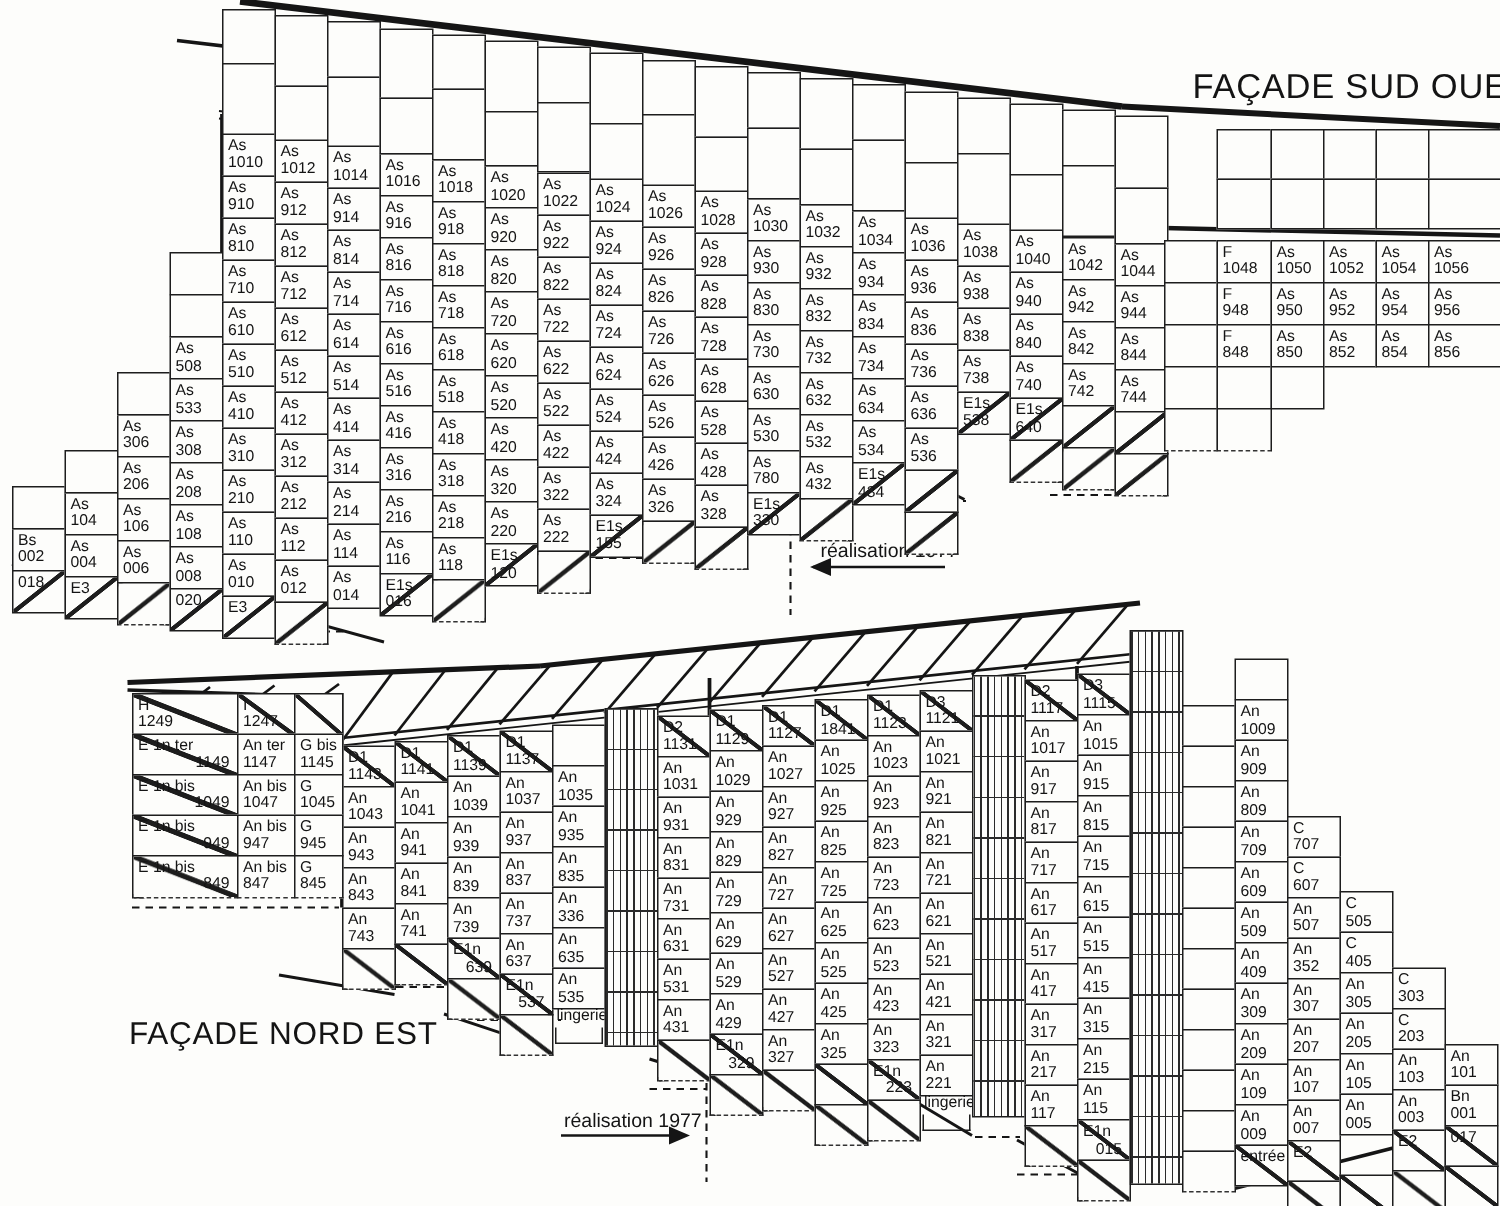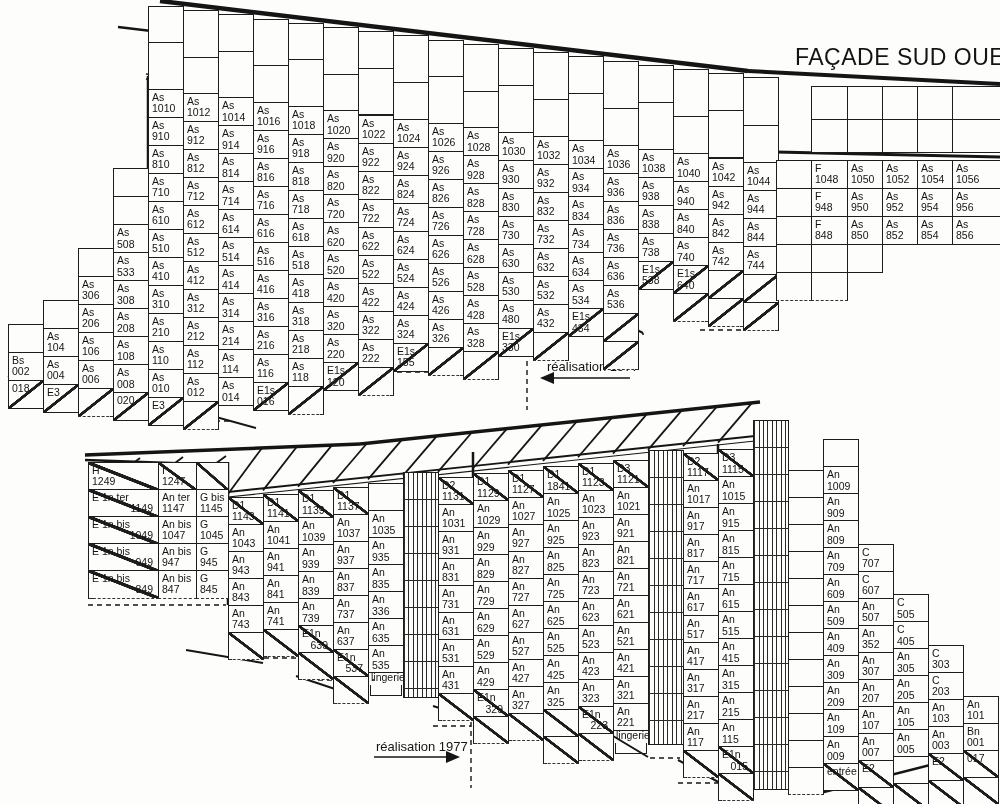--- a/index.html
+++ b/index.html
@@ -99,20 +99,21 @@
       <line x1="540" y1="735" x2="576" y2="735" stroke="#151515" stroke-width="1.4" stroke-dasharray="5 4"></line>
       <line x1="650" y1="758" x2="680" y2="758" stroke="#151515" stroke-width="1.4" stroke-dasharray="5 4"></line>
       <line x1="678" y1="783" x2="724" y2="783" stroke="#151515" stroke-width="1.4" stroke-dasharray="5 4"></line>
       <line x1="888" y1="784" x2="952" y2="784" stroke="#151515" stroke-width="1.4" stroke-dasharray="5 4"></line>
       <line x1="955" y1="776" x2="995" y2="776" stroke="#151515" stroke-width="1.4" stroke-dasharray="5 4"></line>
       <line x1="471" y1="695" x2="471" y2="788" stroke="#151515" stroke-width="1.4" stroke-dasharray="5 4"></line>
       <line x1="374" y1="757" x2="452" y2="757" stroke="#151515" stroke-width="1.6"></line>
       <polygon points="460,757 446,751 446,763" fill="#151515"></polygon>
     </svg>
   <div class="title" style="left:795px;top:44px;">FAÇADE SUD OUEST</div>
+  <div class="title" style="left:86px;top:678px;font-size:21px;">FAÇADE NORD EST</div>
   <div class="note" style="left:547px;top:359px;">réalisation 1977</div>
   <div class="note" style="left:376px;top:739px;">réalisation 1977</div>
 <div class="cell" style="left: 8px; top: 351.5px; width: 36px; height: 29px;">
       <span class="ln">Bs</span>
       <span class="ln num">002</span>
     </div>
     <div class="cell dsw" style="left: 8px; top: 379.5px; width: 36px; height: 29px;">
       <span class="ln">018</span>
     </div>
     <div class="cell blank" style="left: 8px; top: 323.5px; width: 36px; height: 29px;"></div>
@@ -614,21 +615,21 @@
     <div class="cell" style="left: 498px; top: 243.7px; width: 36px; height: 29px;">
       <span class="ln">As</span>
       <span class="ln num">630</span>
     </div>
     <div class="cell" style="left: 498px; top: 271.7px; width: 36px; height: 29px;">
       <span class="ln">As</span>
       <span class="ln num">530</span>
     </div>
     <div class="cell" style="left: 498px; top: 299.7px; width: 36px; height: 29px;">
       <span class="ln">As</span>
-      <span class="ln num">480</span>
+      <span class="ln num">780</span>
     </div>
     <div class="cell dsw" style="left: 498px; top: 327.7px; width: 36px; height: 29px;">
       <span class="ln">E1s</span>
       <span class="ln num">330</span>
     </div>
     <div class="cell blank" style="left: 498px; top: 48px; width: 36px; height: 37.85px;"></div>
     <div class="cell blank" style="left: 498px; top: 84.85px; width: 36px; height: 47.85px;"></div>
     <div class="cell" style="left: 533px; top: 136px; width: 36px; height: 29px;">
       <span class="ln">As</span>
       <span class="ln num">1032</span>

